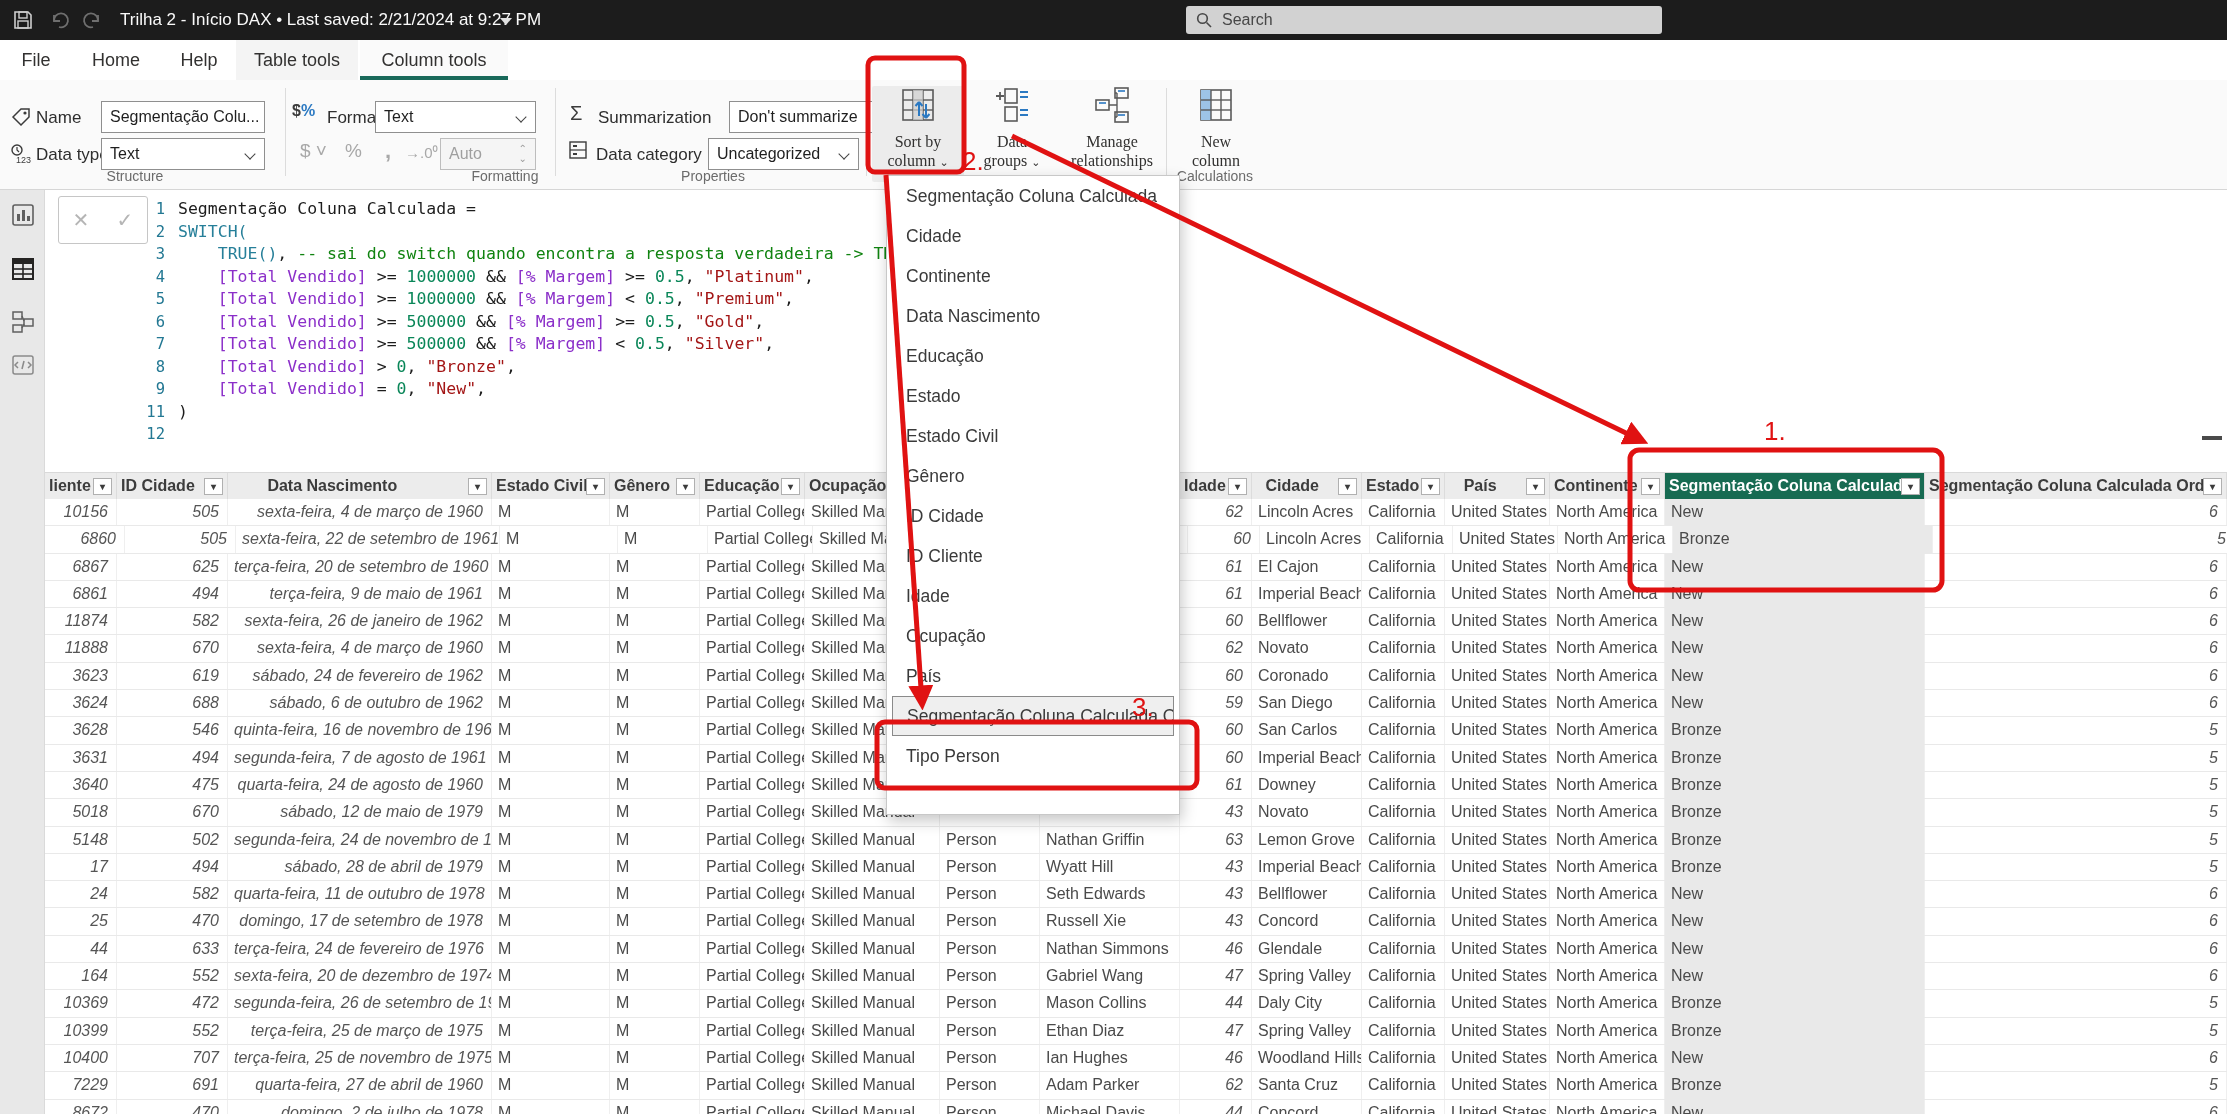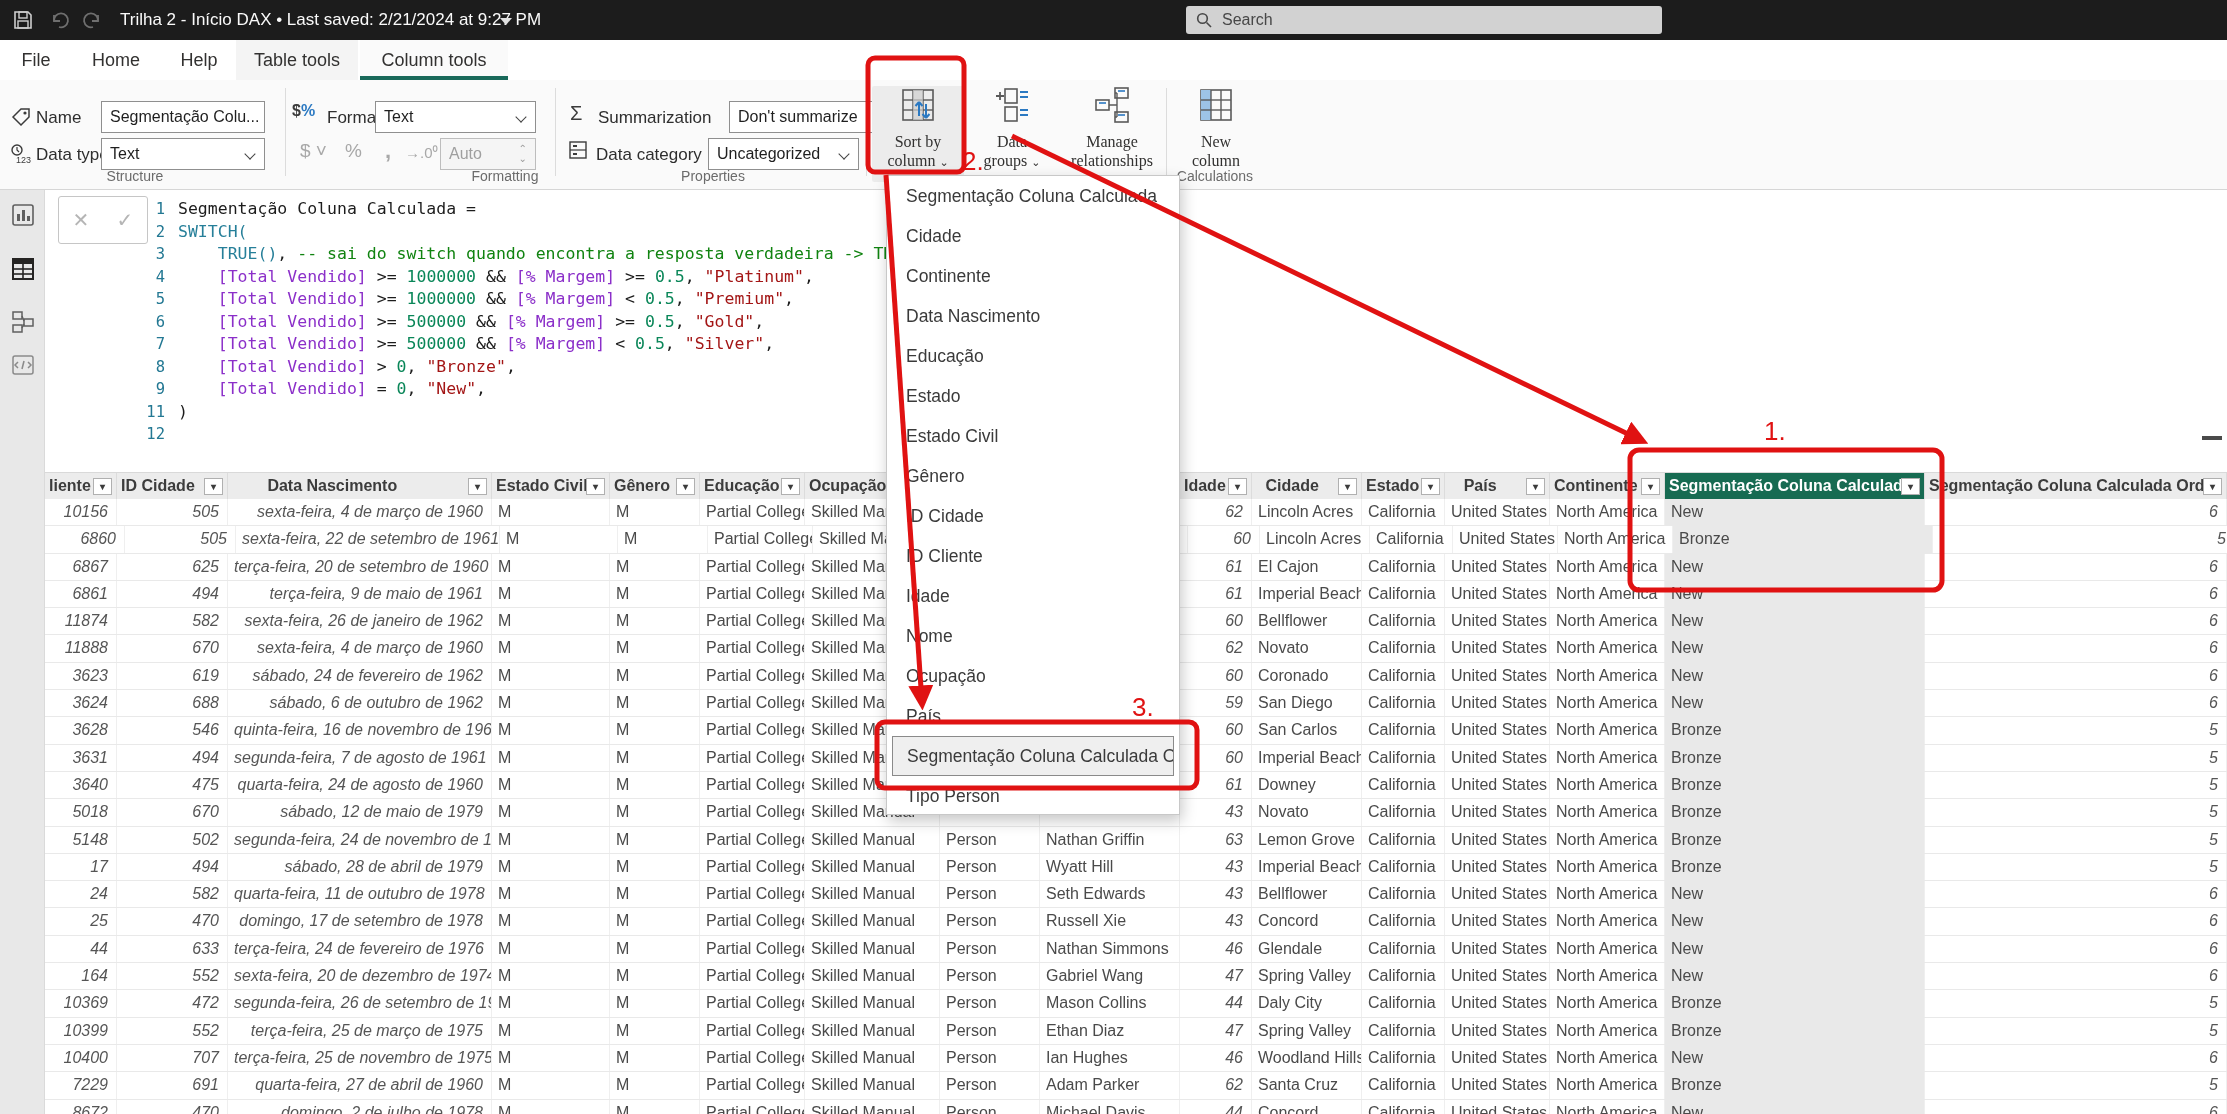--- a/index.html
+++ b/index.html
@@ -771,21 +771,20 @@
     <div class="ditem">Cidade</div>
     <div class="ditem">Continente</div>
     <div class="ditem">Data Nascimento</div>
     <div class="ditem">Educação</div>
     <div class="ditem">Estado</div>
     <div class="ditem">Estado Civil</div>
     <div class="ditem">Gênero</div>
     <div class="ditem">ID Cidade</div>
     <div class="ditem">ID Cliente</div>
     <div class="ditem">Idade</div>
-    <div class="ditem">Nome</div>
     <div class="ditem">Ocupação</div>
     <div class="ditem">País</div>
     <div class="ditem focus">Segmentação Coluna Calculada Ordem</div>
     <div class="ditem">Tipo Person</div>
   </div>
 
 <svg id="annot" class="abs" viewBox="0 0 2227 1114">
   <defs>
     <marker id="arrowhead" viewBox="0 0 10 10" refX="1" refY="5" markerWidth="5" markerHeight="5" orient="auto">
       <path d="M0,0 L10,5 L0,10 z" fill="#e01212"></path>

